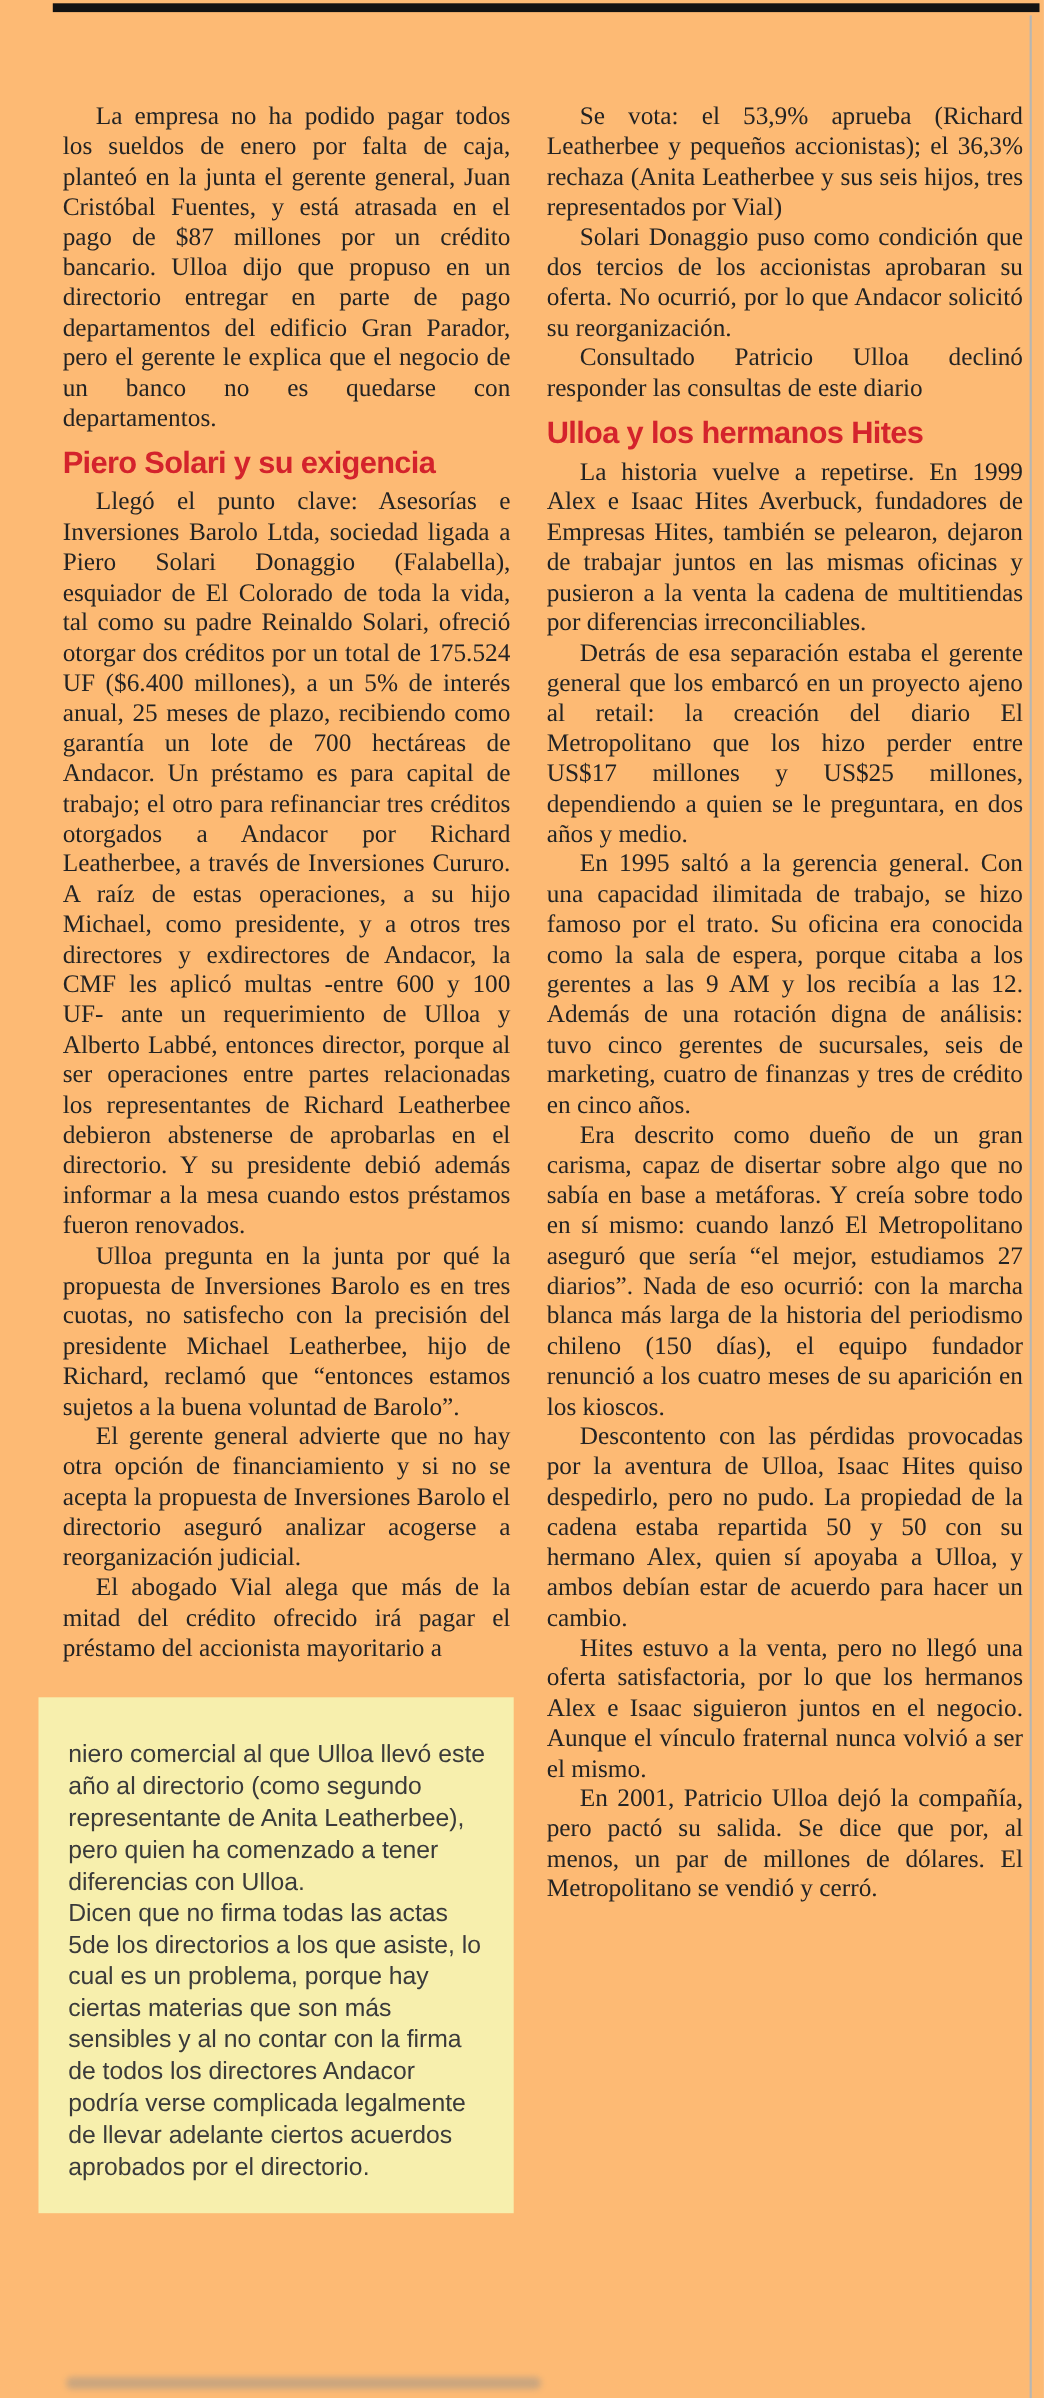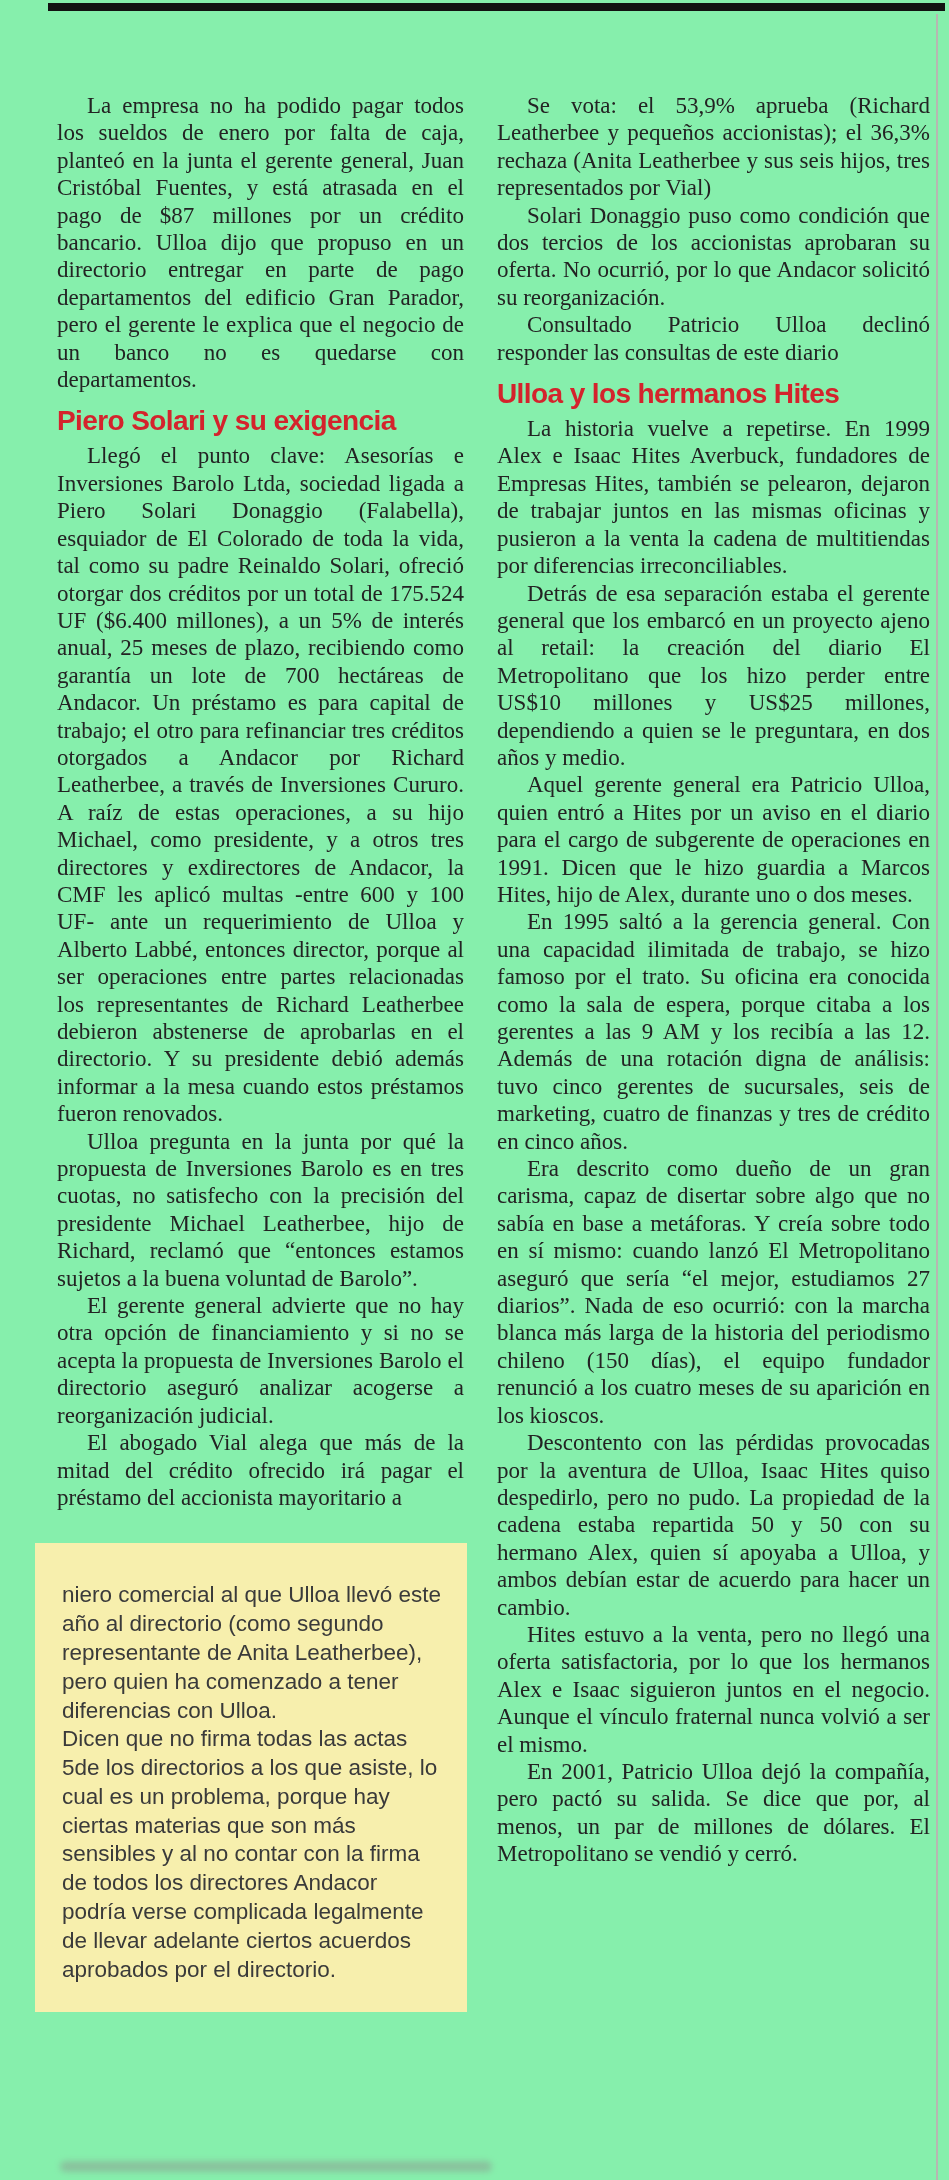--- a/index.html
+++ b/index.html
@@ -1,21 +1,21 @@
 <!DOCTYPE html>
 <html lang="es"><head>
 <meta charset="utf-8">
 <style>
   html, body { margin: 0; padding: 0; background: #e9e9e7; }
   .page {
     position: relative;
     width: 949px;
     height: 2180px;
     margin: 0 auto;
-    background: #86efac;
+    background: #fdba74;
     overflow: hidden;
     font-family: "Liberation Serif", serif;
   }
   .top-rule {
     position: absolute;
     left: 48px;
     top: 3px;
     width: 897px;
     height: 8px;
     background: #121212;
@@ -101,22 +101,21 @@
       <p>Dicen que no firma todas las actas 5de los directorios a los que asiste, lo cual es un problema, porque hay ciertas materias que son más sensibles y al no contar con la firma de todos los directores Andacor podría verse complicada legalmente de llevar adelante ciertos acuerdos aprobados por el directorio.</p>
     </div>
   </div>
 
   <div class="col col-right">
     <p class="body-p">Se vota: el 53,9% aprueba (Richard Leatherbee y pequeños accionistas); el 36,3% rechaza (Anita Leatherbee y sus seis hijos, tres representados por Vial)</p>
     <p class="body-p">Solari Donaggio puso como condición que dos tercios de los accionistas aprobaran su oferta. No ocurrió, por lo que Andacor solicitó su reorganización.</p>
     <p class="body-p">Consultado Patricio Ulloa declinó responder las consultas de este diario</p>
     <h2 class="section-heading">Ulloa y los hermanos Hites</h2>
     <p class="body-p">La historia vuelve a repetirse. En 1999 Alex e Isaac Hites Averbuck, fundadores de Empresas Hites, también se pelearon, dejaron de trabajar juntos en las mismas oficinas y pusieron a la venta la cadena de multitiendas por diferencias irreconciliables.</p>
-    <p class="body-p">Detrás de esa separación estaba el gerente general que los embarcó en un proyecto ajeno al retail: la creación del diario El Metropolitano que los hizo perder entre US$10 millones y US$25 millones, dependiendo a quien se le preguntara, en dos años y medio.</p>
-    <p class="body-p">Aquel gerente general era Patricio Ulloa, quien entró a Hites por un aviso en el diario para el cargo de subgerente de operaciones en 1991. Dicen que le hizo guardia a Marcos Hites, hijo de Alex, durante uno o dos meses.</p>
+    <p class="body-p">Detrás de esa separación estaba el gerente general que los embarcó en un proyecto ajeno al retail: la creación del diario El Metropolitano que los hizo perder entre US$17 millones y US$25 millones, dependiendo a quien se le preguntara, en dos años y medio.</p>
     <p class="body-p">En 1995 saltó a la gerencia general. Con una capacidad ilimitada de trabajo, se hizo famoso por el trato. Su oficina era conocida como la sala de espera, porque citaba a los gerentes a las 9 AM y los recibía a las 12. Además de una rotación digna de análisis: tuvo cinco gerentes de sucursales, seis de marketing, cuatro de finanzas y tres de crédito en cinco años.</p>
     <p class="body-p">Era descrito como dueño de un gran carisma, capaz de disertar sobre algo que no sabía en base a metáforas. Y creía sobre todo en sí mismo: cuando lanzó El Metropolitano aseguró que sería “el mejor, estudiamos 27 diarios”. Nada de eso ocurrió: con la marcha blanca más larga de la historia del periodismo chileno (150 días), el equipo fundador renunció a los cuatro meses de su aparición en los kioscos.</p>
     <p class="body-p">Descontento con las pérdidas provocadas por la aventura de Ulloa, Isaac Hites quiso despedirlo, pero no pudo. La propiedad de la cadena estaba repartida 50 y 50 con su hermano Alex, quien sí apoyaba a Ulloa, y ambos debían estar de acuerdo para hacer un cambio.</p>
     <p class="body-p">Hites estuvo a la venta, pero no llegó una oferta satisfactoria, por lo que los hermanos Alex e Isaac siguieron juntos en el negocio. Aunque el vínculo fraternal nunca volvió a ser el mismo.</p>
     <p class="body-p">En 2001, Patricio Ulloa dejó la compañía, pero pactó su salida. Se dice que por, al menos, un par de millones de dólares. El Metropolitano se vendió y cerró.</p>
   </div>
 
   <div class="bottom-artifact"></div>
 
 </div>

